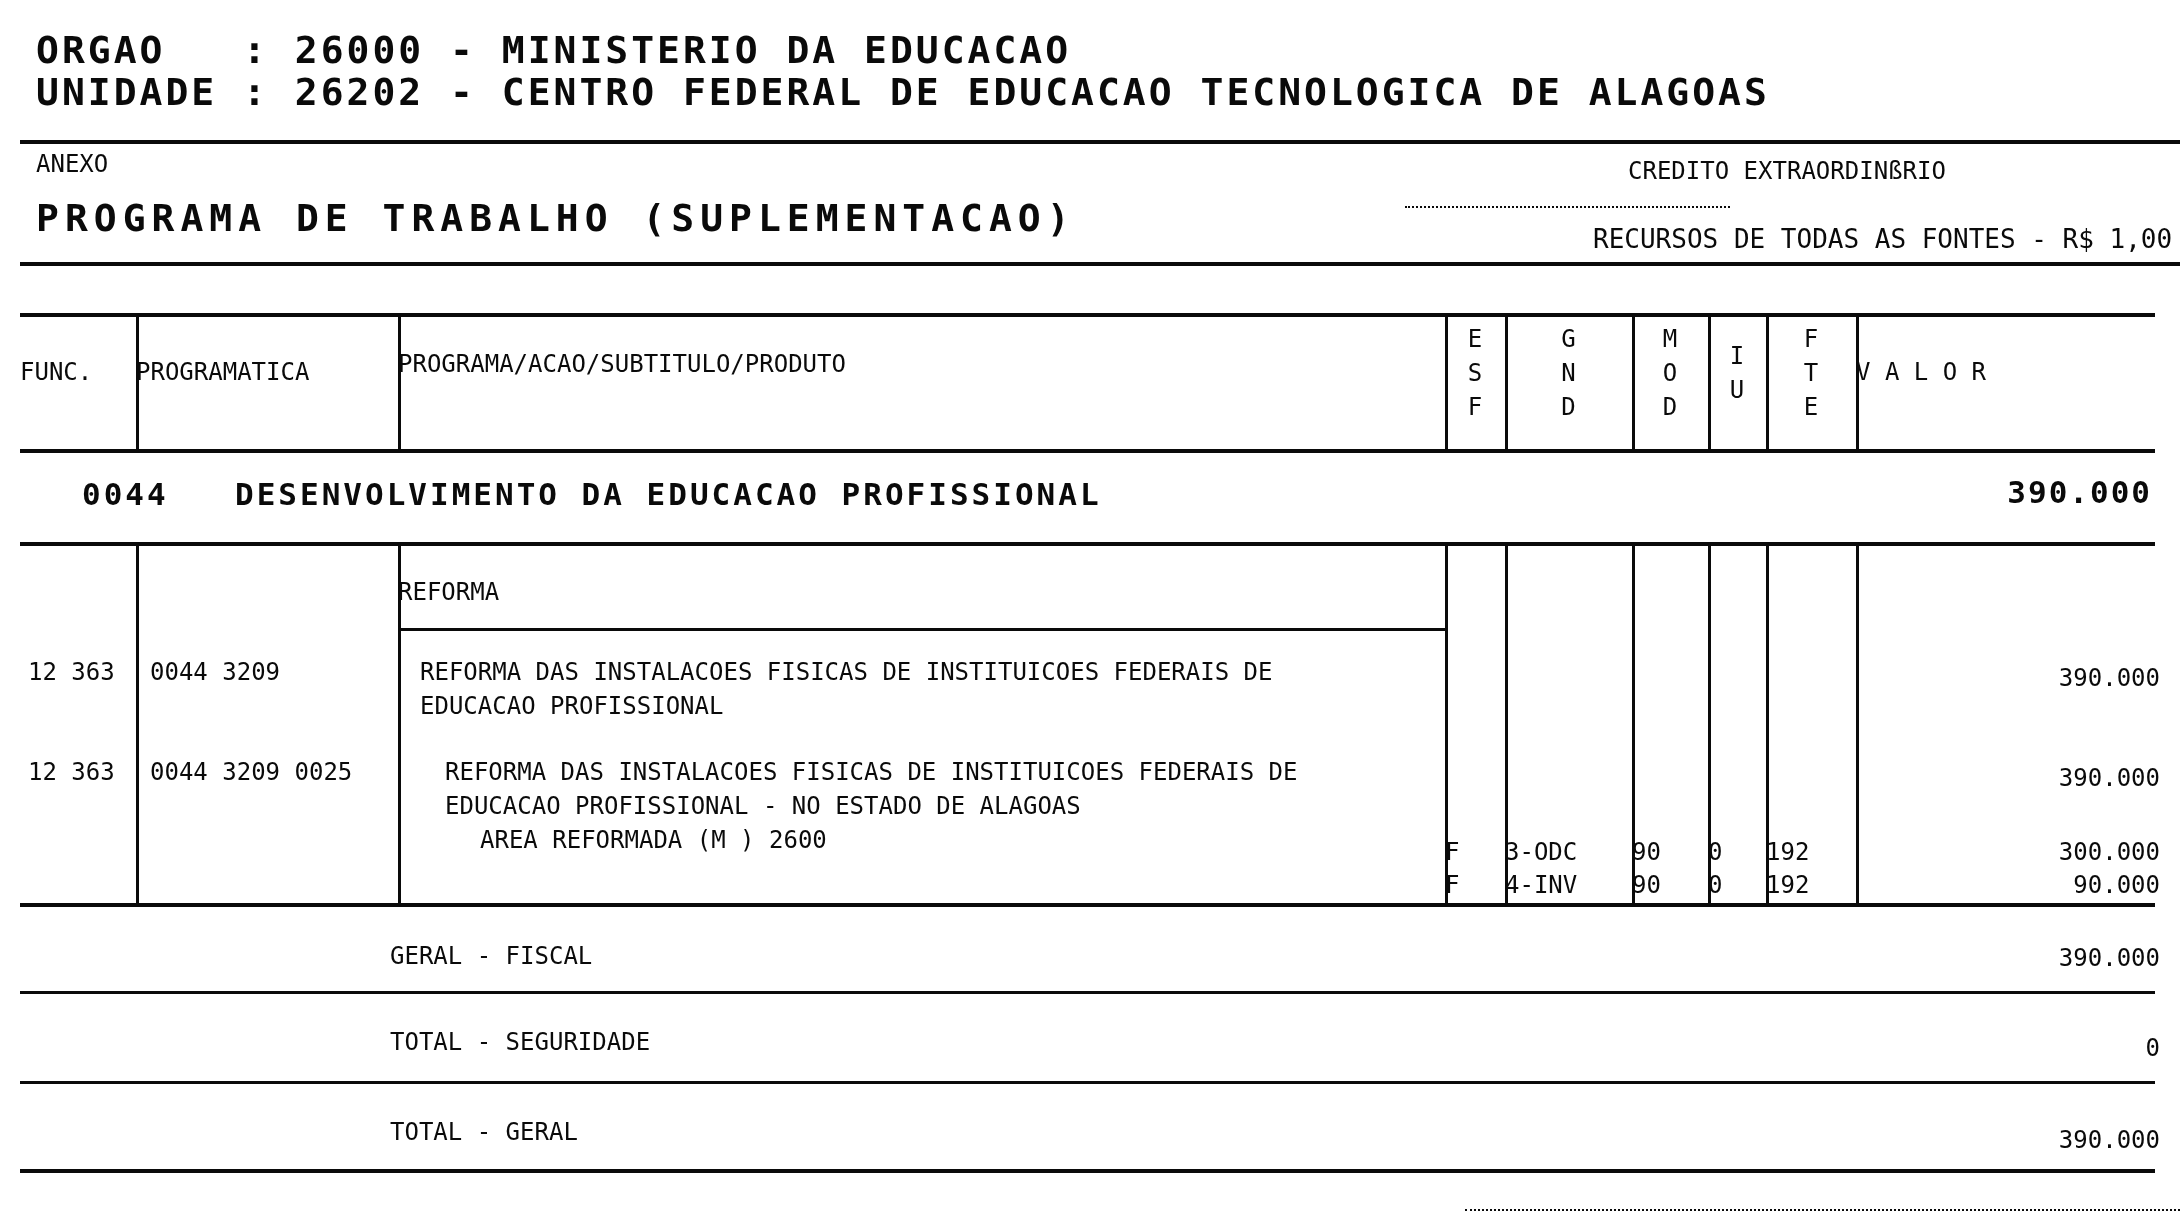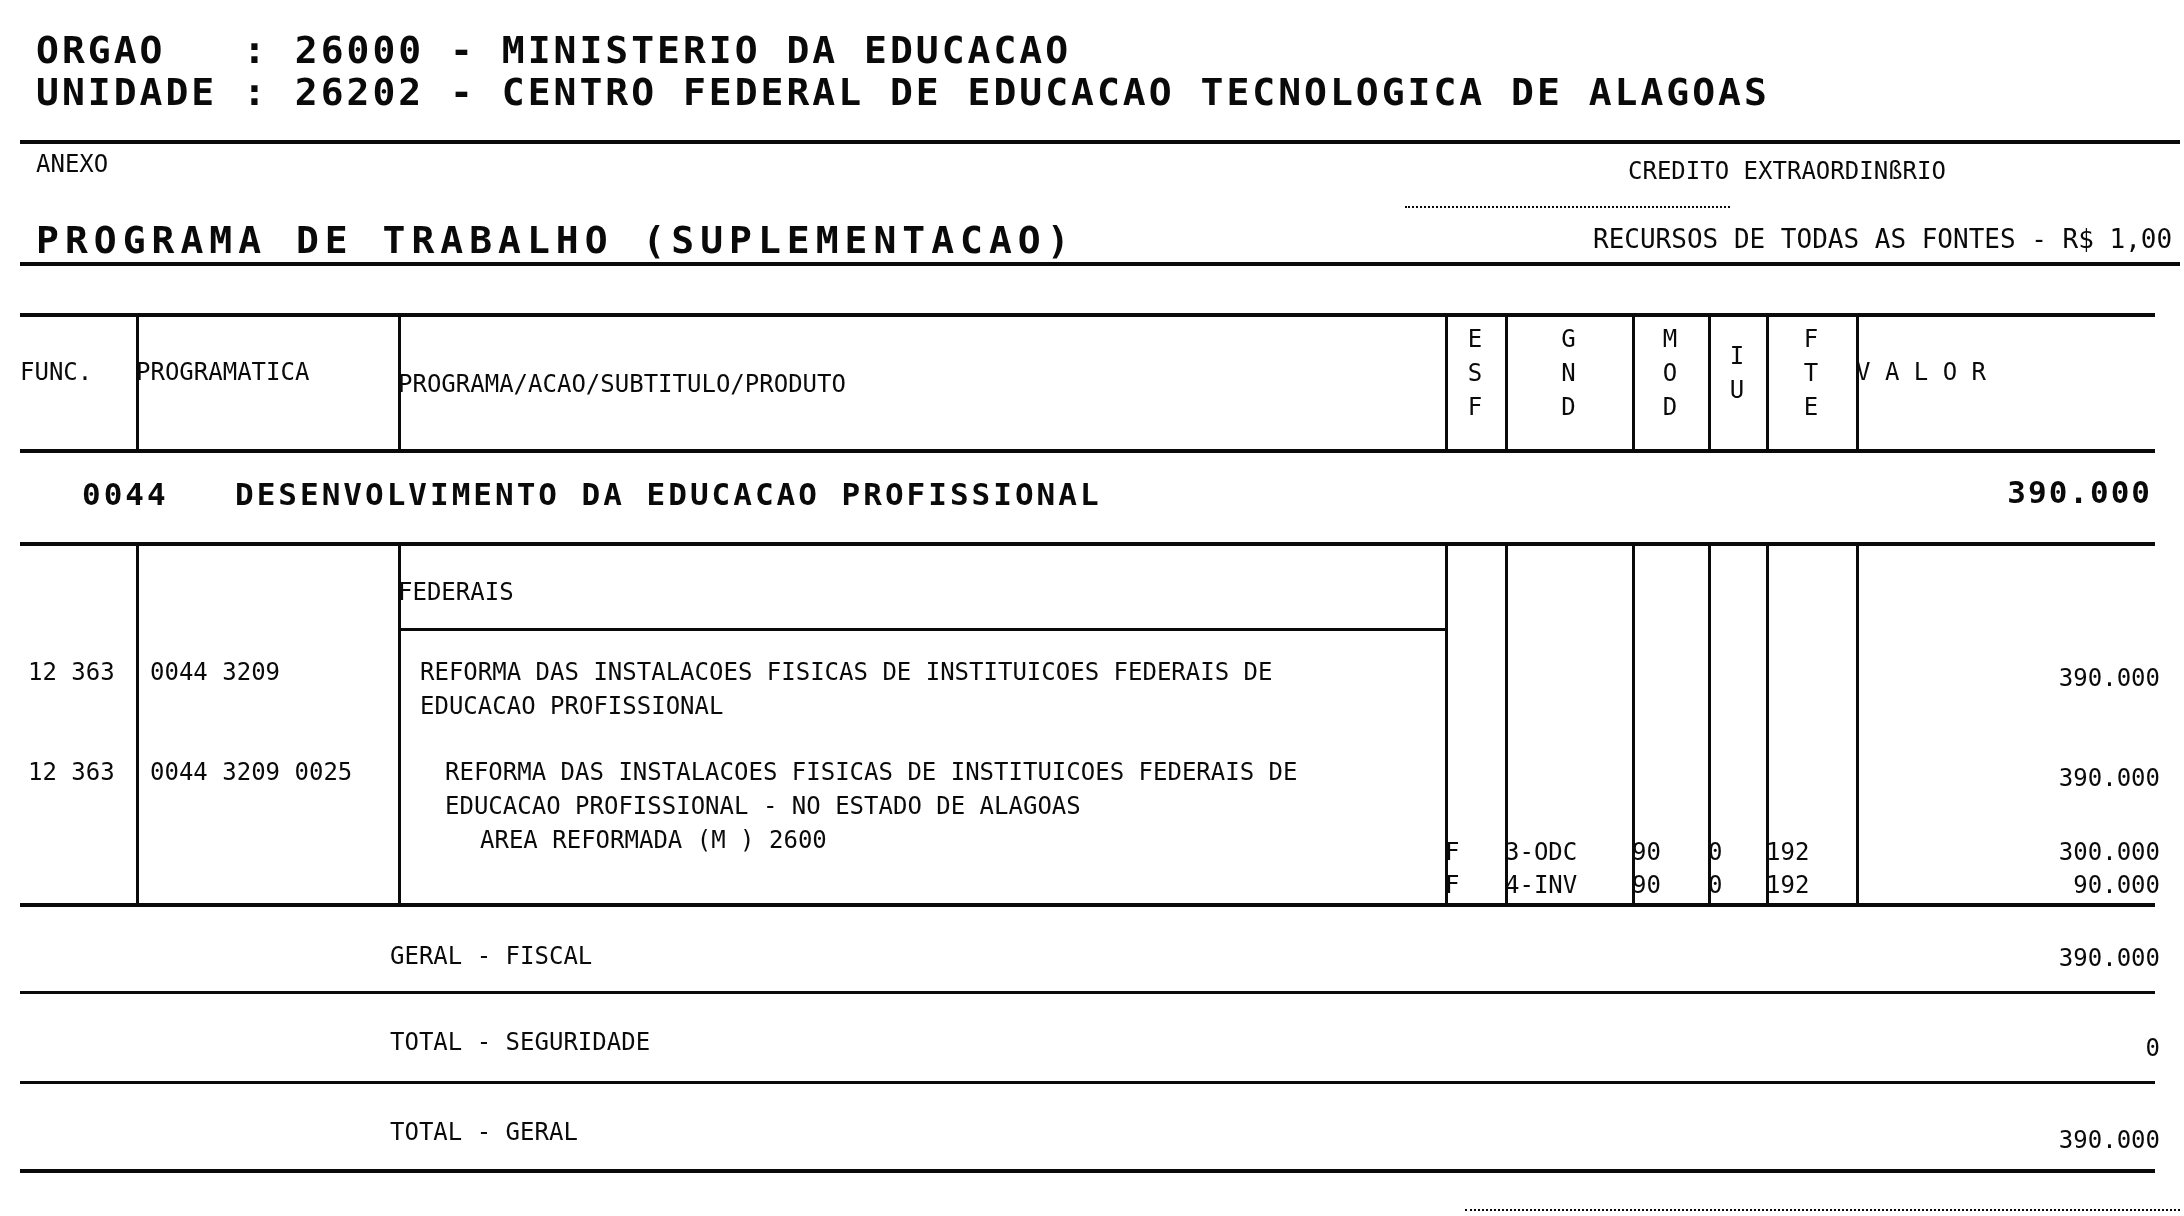--- a/index.html
+++ b/index.html
@@ -37,41 +37,41 @@
 
   <div class="abs b fs30 ls3 pre" style="left:36px;top:28px;">ORGAO   : 26000 - MINISTERIO DA EDUCACAO</div>
   <div class="abs b fs30 ls3 pre" style="left:36px;top:70px;">UNIDADE : 26202 - CENTRO FEDERAL DE EDUCACAO TECNOLOGICA DE ALAGOAS</div>
 
   <div class="abs hr4" style="left:20px;top:140px;width:2160px;"></div>
 
   <div class="abs fs25" style="left:36px;top:150px;">ANEXO</div>
   <div class="abs fs25" style="left:1628px;top:157px;">CREDITO EXTRAORDINßRIO</div>
   <div class="abs dot" style="left:1405px;top:206px;width:325px;"></div>
 
-  <div class="abs b fs30 ls6" style="left:36px;top:218px;">PROGRAMA DE TRABALHO (SUPLEMENTACAO)</div>
+  <div class="abs b fs30 ls6" style="left:36px;top:196px;">PROGRAMA DE TRABALHO (SUPLEMENTACAO)</div>
   <div class="abs fs26" style="left:1593px;top:224px;">RECURSOS DE TODAS AS FONTES - R$ 1,00</div>
 
   <div class="abs hr4" style="left:20px;top:262px;width:2160px;"></div>
 
   <div>
     <div class="abs hr4" style="left:20px;top:313px;width:2135px;"></div>
     <div class="abs hr4" style="left:20px;top:449px;width:2135px;"></div>
 
     <div class="abs vl" style="left:136px;top:313px;height:140px;"></div>
     <div class="abs vl" style="left:398px;top:313px;height:140px;"></div>
     <div class="abs vl" style="left:1445px;top:313px;height:140px;"></div>
     <div class="abs vl" style="left:1505px;top:313px;height:140px;"></div>
     <div class="abs vl" style="left:1632px;top:313px;height:140px;"></div>
     <div class="abs vl" style="left:1708px;top:313px;height:140px;"></div>
     <div class="abs vl" style="left:1766px;top:313px;height:140px;"></div>
     <div class="abs vl" style="left:1856px;top:313px;height:140px;"></div>
 
     <div class="abs fs25 ctr" style="left:20px;top:358px;width:116px;">FUNC.</div>
     <div class="abs fs25 ctr" style="left:136px;top:358px;width:238px;">PROGRAMATICA</div>
-    <div class="abs fs25 ctr" style="left:398px;top:370px;width:1184px;">PROGRAMA/ACAO/SUBTITULO/PRODUTO</div>
+    <div class="abs fs25 ctr" style="left:398px;top:350px;width:1184px;">PROGRAMA/ACAO/SUBTITULO/PRODUTO</div>
     <div class="abs fs25 stack" style="left:1445px;top:322px;width:60px;">E
 S
 F</div>
     <div class="abs fs25 stack" style="left:1505px;top:322px;width:127px;">G
 N
 D</div>
     <div class="abs fs25 stack" style="left:1632px;top:322px;width:76px;">M
 O
 D</div>
     <div class="abs fs25 stack" style="left:1708px;top:339px;width:58px;">I
@@ -92,21 +92,21 @@
 
   <div class="abs vl" style="left:136px;top:542px;height:363px;"></div>
   <div class="abs vl" style="left:398px;top:542px;height:363px;"></div>
   <div class="abs vl" style="left:1445px;top:542px;height:363px;"></div>
   <div class="abs vl" style="left:1505px;top:542px;height:363px;"></div>
   <div class="abs vl" style="left:1632px;top:542px;height:363px;"></div>
   <div class="abs vl" style="left:1708px;top:542px;height:363px;"></div>
   <div class="abs vl" style="left:1766px;top:542px;height:363px;"></div>
   <div class="abs vl" style="left:1856px;top:542px;height:363px;"></div>
 
-  <div class="abs fs25 ctr" style="left:398px;top:578px;width:1047px;">FEDERAIS</div>
+  <div class="abs fs25 ctr" style="left:398px;top:578px;width:1047px;">REFORMA</div>
   <div class="abs hr3" style="left:398px;top:628px;width:1047px;"></div>
 
   <div>
     <div class="abs fs25" style="left:28px;top:658px;">12 363</div>
     <div class="abs fs25" style="left:150px;top:658px;">0044 3209</div>
     <div class="abs fs25" style="left:420px;top:658px;">REFORMA DAS INSTALACOES FISICAS DE INSTITUICOES FEDERAIS DE</div>
     <div class="abs fs25" style="left:420px;top:692px;">EDUCACAO PROFISSIONAL</div>
     <div class="abs fs25 val" style="top:664px;">390.000</div>
   </div>
 

